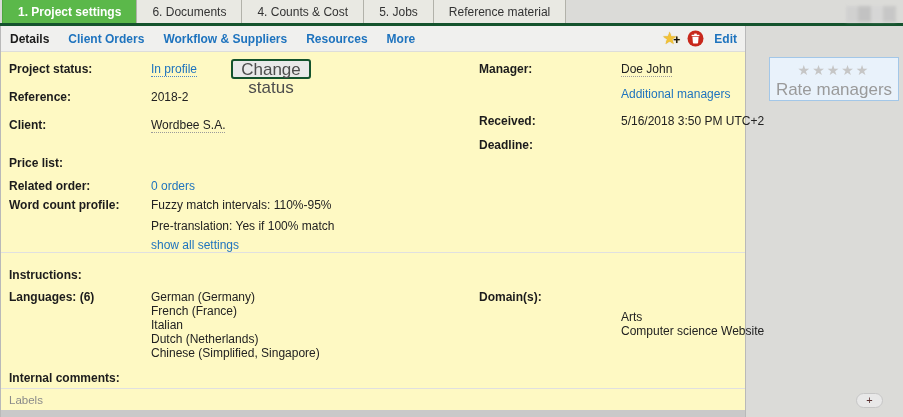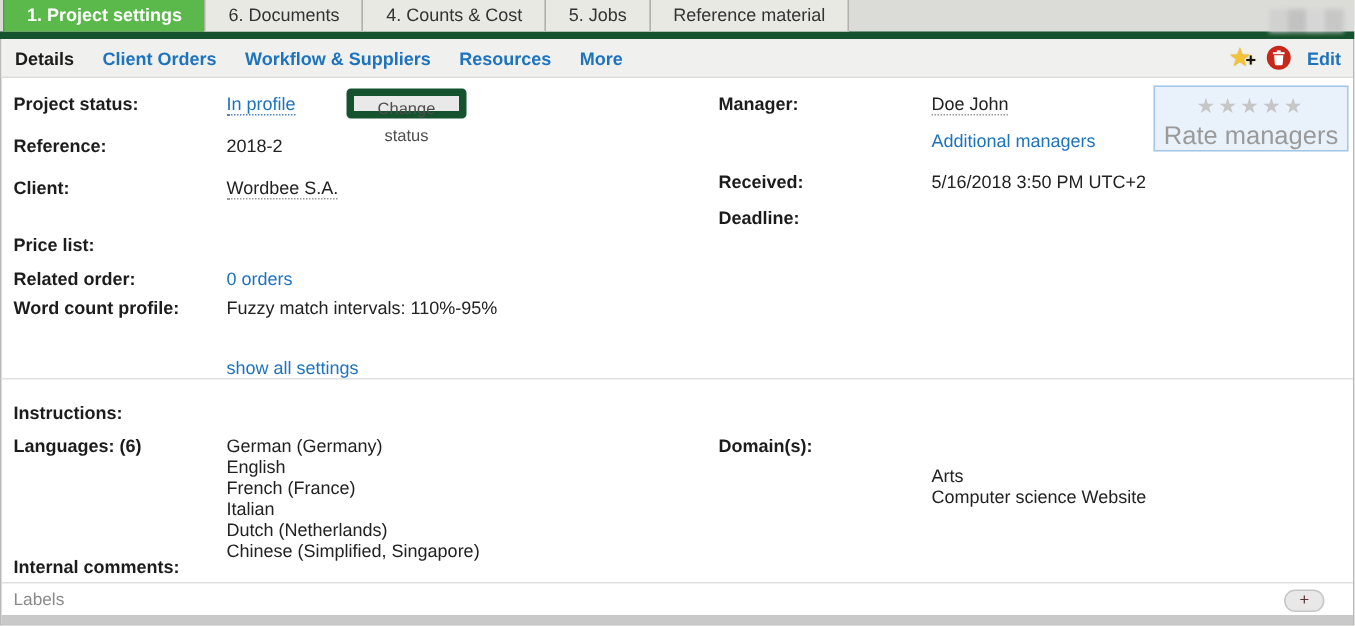--- a/index.html
+++ b/index.html
@@ -4,42 +4,42 @@
 <style>
   * { margin:0; padding:0; box-sizing:border-box; }
   html,body { width:903px; height:417px; }
   body {
     font-family:"Liberation Sans","DejaVu Sans",sans-serif;
     font-size:12px; color:#222; background:#dbdbd8; overflow:hidden;
   }
   
   .tabstrip {
     position:relative; height:26px; background:#dbdbd8;
-    border-bottom:5px solid #14532d; display:flex; align-items:flex-end;
+    border-bottom:3px solid #14532d; display:flex; align-items:flex-end;
     padding-left:2px;
   }
   .tab {
     height:24px; display:flex; align-items:center; justify-content:center;
     padding:0 15px; background:#e9e9e3; border:1px solid #b2b2aa;
     border-bottom:none; margin-right:-1px; color:#333; cursor:pointer;
     white-space:nowrap;
   }
   .tab.active {
     background:#5bb84a; color:#fff; font-weight:bold; border-color:#4ea63f;
     min-width:126px;
   }
   .redacted {
     position:absolute; right:7px; top:6px; width:50px; height:16px;
     background:
       linear-gradient(90deg,#cfcfcf 0 25%,#bdbdbd 25% 50%,#d6d6d6 50% 75%,#c3c3c3 75% 100%);
     filter:blur(1.5px); opacity:.8;
   }
   
   .panel {
-    position:relative; width:903px; height:391px; background:#ffffff;
+    position:relative; width:746px; height:391px; background:#fef9c3;
     border-left:1px solid #b9b9b9; border-right:1px solid #b9b9b9;
     border-bottom:1px solid #b9b9b9;
   }
   
   .subtabs {
     position:absolute; left:0; top:0; width:100%; height:26px;
     background:#f0f0ee; border-bottom:1px solid #ddddda;
     display:flex; align-items:center; padding-left:9px;
   }
   .subtab { font-weight:bold; margin-right:19px; cursor:pointer; color:#1e73be; }
@@ -52,22 +52,22 @@
   }
   .edit-link { color:#1e73be; font-weight:bold; margin-right:8px; cursor:pointer; }
   
   .lbl { position:absolute; font-weight:bold; color:#1c1c1c; white-space:nowrap; }
   .val { position:absolute; color:#222; white-space:nowrap; }
   .link { color:#1e73be; cursor:pointer; text-decoration:none; }
   .dotted-b { border-bottom:1px dotted #4a86c8; }
   .dotted-g { border-bottom:1px dotted #9a9a9a; }
   .btn {
     position:absolute; left:230px; top:33px; width:80px; height:20px;
-    background:#e9e9e9; border:5px solid #14532d; border-radius:3px;
-    color:#4d4d4d; font-size:11px; text-align:center; line-height:18px; cursor:pointer;
+    background:#e9e9e9; border:2px solid #14532d; border-radius:3px;
+    color:#4d4d4d; font-size:17px; text-align:center; line-height:18px; cursor:pointer;
   }
   .ratebox {
     position:absolute; left:768px; top:31px; width:130px; height:44px;
     background:#e9f2fb; border:1px solid #a3c7e8; text-align:center; cursor:pointer;
   }
   .ratebox .stars { display:block; margin-top:4px; color:#c6c6c6; font-size:14px; letter-spacing:2px; }
   .ratebox .rlabel { display:block; margin-top:2px; color:#9a9a9a; font-size:17px; }
   .sep { position:absolute; left:0; width:100%; border-top:1px solid #e0e0e0; }
   .multiline { line-height:14px; }
   
@@ -127,20 +127,21 @@
   <div class="lbl" style="left:8px; top:92px;">Client:</div>
   <span class="val dotted-g" style="left:150px; top:92px;">Wordbee S.A.</span>
 
   <div class="lbl" style="left:8px; top:130px;">Price list:</div>
 
   <div class="lbl" style="left:8px; top:153px;">Related order:</div>
   <span class="val link" style="left:150px; top:153px;">0 orders</span>
 
   <div class="lbl" style="left:8px; top:172px;">Word count profile:</div>
   <div class="val" style="left:150px; top:172px;">Fuzzy match intervals: 110%-95%</div>
+  <div class="val" style="left:150px; top:193px;">Pre-translation: Yes if 100% match</div>
   <span class="val link" style="left:150px; top:212px;">show all settings</span>
 
   <div class="lbl" style="left:478px; top:36px;">Manager:</div>
   <span class="val dotted-g" style="left:620px; top:36px;">Doe John</span>
   <span class="val link" style="left:620px; top:61px;">Additional managers</span>
 
   <div class="lbl" style="left:478px; top:88px;">Received:</div>
   <div class="val" style="left:620px; top:88px;">5/16/2018 3:50 PM UTC+2</div>
 
   <div class="lbl" style="left:478px; top:112px;">Deadline:</div>
@@ -150,21 +151,20 @@
     <span class="rlabel">Rate managers</span>
   </div>
 
   <div class="sep" style="top:226px;"></div>
 
   <div class="lbl" style="left:8px; top:242px;">Instructions:</div>
 
   <div class="lbl" style="left:8px; top:264px;">Languages: (6)</div>
   <div class="val multiline" style="left:150px; top:264px;">
     <div>German (Germany)</div>
-    <div>English</div>
     <div>French (France)</div>
     <div>Italian</div>
     <div>Dutch (Netherlands)</div>
     <div>Chinese (Simplified, Singapore)</div>
   </div>
 
   <div class="lbl" style="left:478px; top:264px;">Domain(s):</div>
   <div class="val multiline" style="left:620px; top:264px;margin-top:20px;">
     <div>Arts</div>
     <div>Computer science Website</div>

